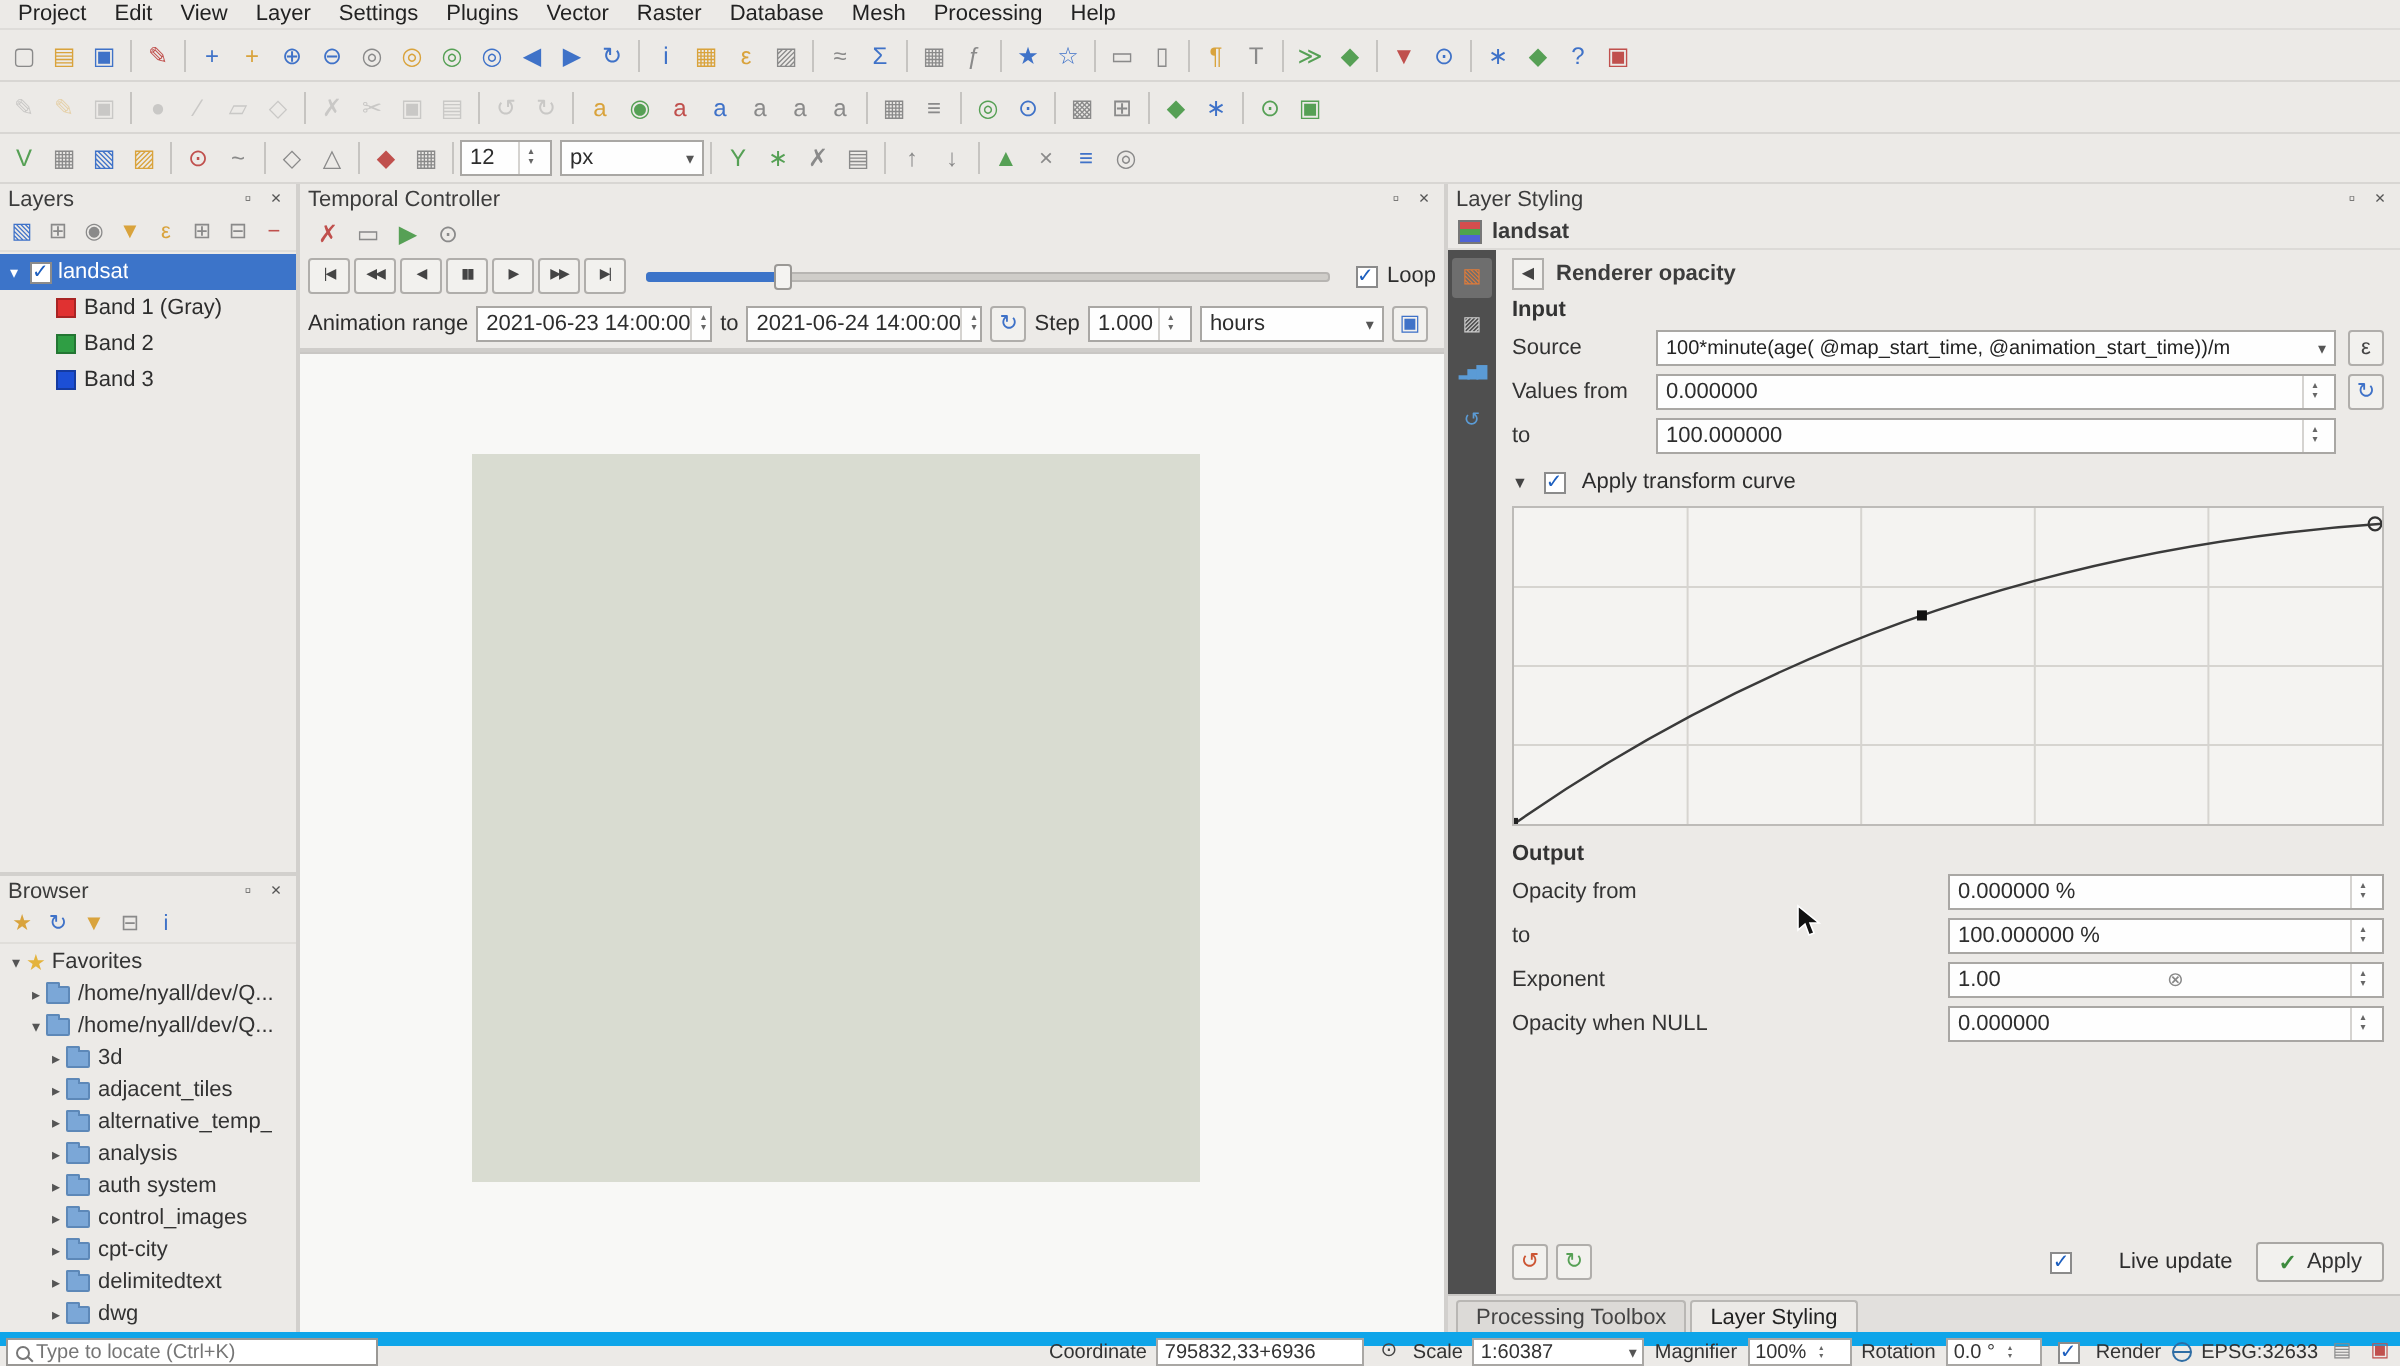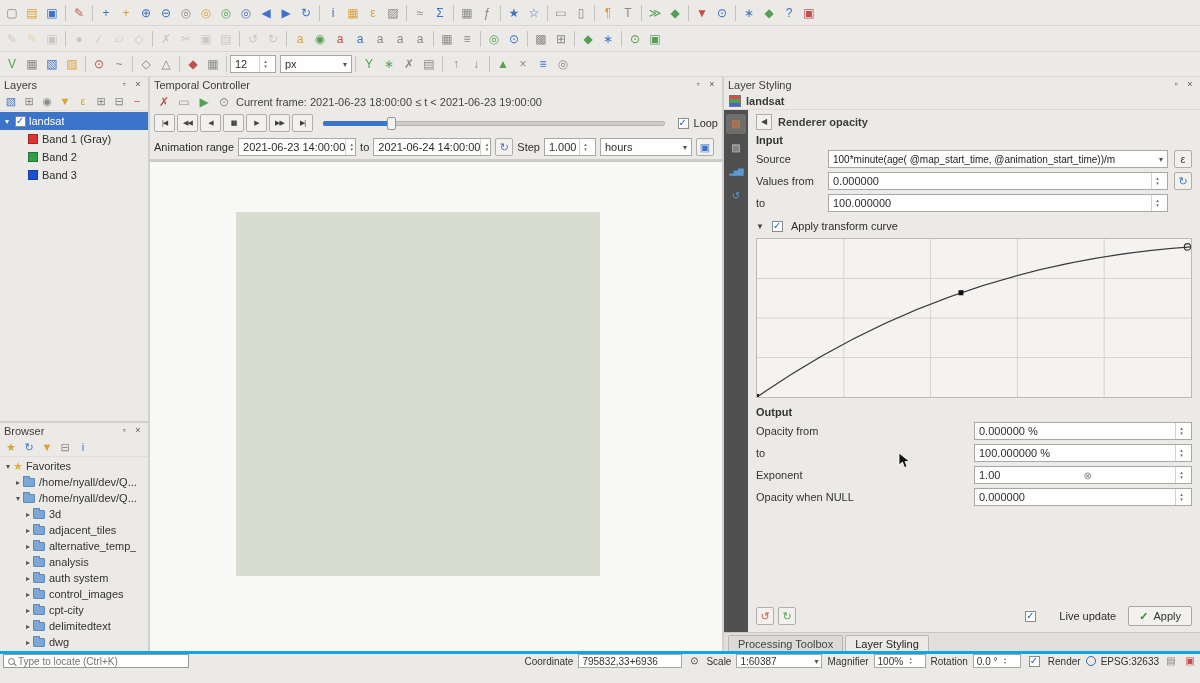--- a/index.html
+++ b/index.html
@@ -73,36 +73,50 @@
 .curve-head{display:flex;align-items:center;height:20px;flex:none;gap:5px;margin-top:2px}
 .tri{font-size:8px;color:#444;flex:none}
 .curve-box{height:160px;flex:none;border:1px solid #bdbbb8;background:#f4f3f1;margin:2px 0 6px 0}
 .curve-box svg{display:block;width:100%;height:100%}
 .bottom-row{display:flex;align-items:center;margin-top:auto;height:24px;flex:none;gap:4px}
 .apply-btn{margin-left:8px;height:20px;border:1px solid #a9a7a4;background:#f2f1ee;border-radius:2px;display:flex;align-items:center;padding:0 10px;gap:5px;color:#333}
 .chk-green{color:#3d8b3d;font-weight:bold}
 .tabsrow{height:19px;flex:none;display:flex;align-items:flex-end;padding-left:4px;background:#e2e0dd;border-top:1px solid #c9c7c4}
 .tab{padding:2px 9px 1px 9px;font-size:11px;border:1px solid #b9b7b4;border-bottom:none;background:#dcdad7;color:#444;margin-right:2px;border-radius:2px 2px 0 0}
 .tab.active{background:#eceae7;color:#222}
-.statusbar{height:17px;display:flex;align-items:flex-end;background:#eceae7;border-top:3px solid #0ea5e9;padding:0 3px;gap:5px;font-size:10px;color:#333}
+.statusbar{height:17px;display:flex;align-items:flex-end;background:#eceae7;border-top:7px solid #0ea5e9;padding:0 3px;gap:5px;font-size:10px;color:#333}
 .locate{width:186px;height:14px;background:#fff;border:1px solid #9a9895;display:flex;align-items:center;flex:none}
 .locate input{border:none;outline:none;background:transparent;font-size:10px;width:100%;font-family:"Liberation Sans",sans-serif;color:#555}
 .mag{width:7px;height:7px;border:1px solid #777;border-radius:50%;position:relative;margin:0 3px 0 4px;flex:none}
 .mag::after{content:"";position:absolute;width:4px;height:1px;background:#777;transform:rotate(45deg);right:-3px;bottom:-1px}
 .sb-field{background:#fff;border:1px solid #a9a7a4;height:14px;display:flex;align-items:center;padding:0 3px;font-size:10px;white-space:nowrap}
 .sb-spin{display:flex;flex-direction:column;justify-content:center;width:9px;height:12px;margin-left:3px;color:#666;font-size:4px;line-height:4px;text-align:center}
 .globe{width:10px;height:10px;flex:none;border:1px solid #2e6da4;border-radius:50%;background:linear-gradient(180deg,transparent 45%,#2e6da4 45% 55%,transparent 55%)}
 .sb-ico{width:14px;height:14px;line-height:14px;text-align:center;font-size:10px;flex:none}
 .cursor{position:absolute;left:898px;top:452px;z-index:50;pointer-events:none}
 </style>
 </head>
 <body>
 
 <div class="app">
 
+  <div class="menubar">
+      <span class="menu-item">Project</span>
+      <span class="menu-item">Edit</span>
+      <span class="menu-item">View</span>
+      <span class="menu-item">Layer</span>
+      <span class="menu-item">Settings</span>
+      <span class="menu-item">Plugins</span>
+      <span class="menu-item">Vector</span>
+      <span class="menu-item">Raster</span>
+      <span class="menu-item">Database</span>
+      <span class="menu-item">Mesh</span>
+      <span class="menu-item">Processing</span>
+      <span class="menu-item">Help</span>
+    </div>
   <div class="toolbar" id="tb1">
       <span class="ticon" style="color: rgb(138, 138, 138);">▢</span>
       <span class="ticon" style="color: rgb(217, 163, 60);">▤</span>
       <span class="ticon" style="color: rgb(63, 114, 200);">▣</span>
       <span class="tsep"></span>
       <span class="ticon" style="color: rgb(192, 80, 77);">✎</span>
       <span class="tsep"></span>
       <span class="ticon" style="color: rgb(63, 114, 200);">+</span>
       <span class="ticon" style="color: rgb(217, 163, 60);">+</span>
       <span class="ticon" style="color: rgb(63, 114, 200);">⊕</span>
@@ -366,21 +380,20 @@
             <span class="wbtn">×</span>
           </span>
         </div>
         <div class="frame-row">
           <span id="frameIcons" style="display:flex;align-items:center">
               <span class="ticon" style="color: rgb(192, 80, 77);">✗</span>
               <span class="ticon" style="color: rgb(138, 138, 138);">▭</span>
               <span class="ticon" style="color: rgb(86, 160, 85);">▶</span>
               <span class="ticon" style="color: rgb(138, 138, 138);">⊙</span>
             </span>
-          <span>Current frame: 2021-06-23 18:00:00 ≤ t &lt; 2021-06-23 19:00:00</span>
         </div>
         <div class="play-row">
           <span id="playbackControls" style="display:flex;align-items:center;gap:2px">
               <span class="pbtn" style="color: rgb(68, 68, 68);">|◀</span>
               <span class="pbtn" style="color: rgb(68, 68, 68);">◀◀</span>
               <span class="pbtn" style="color: rgb(68, 68, 68);">◀</span>
               <span class="pbtn" style="color: rgb(68, 68, 68);">▮▮</span>
               <span class="pbtn" style="color: rgb(68, 68, 68);">▶</span>
               <span class="pbtn" style="color: rgb(68, 68, 68);">▶▶</span>
               <span class="pbtn" style="color: rgb(68, 68, 68);">▶|</span>

